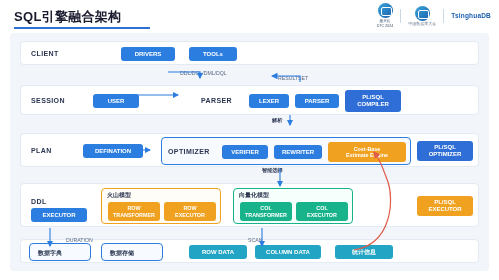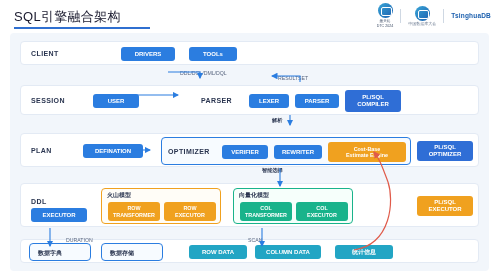--- a/index.html
+++ b/index.html
@@ -13,21 +13,21 @@
     position: relative;
     width: 499px; height: 280px;
     background: #ffffff;
   }
   
   .header {
     position: absolute; left: 0; top: 0; width: 499px; height: 30px;
   }
   .slide-title {
     position: absolute; left: 14px; top: 8px;
-    font-size: 13px; font-weight: normal; color: #1a1a2e;
+    font-size: 13px; font-weight: bold; color: #1a1a2e;
     letter-spacing: .3px;
   }
   .title-underline {
     position: absolute; left: 14px; top: 27px; width: 136px; height: 2px;
     background: #2f6fd0;
   }
   .logos {
     position: absolute; right: 8px; top: 3px;
     display: flex; align-items: center; gap: 7px;
   }

